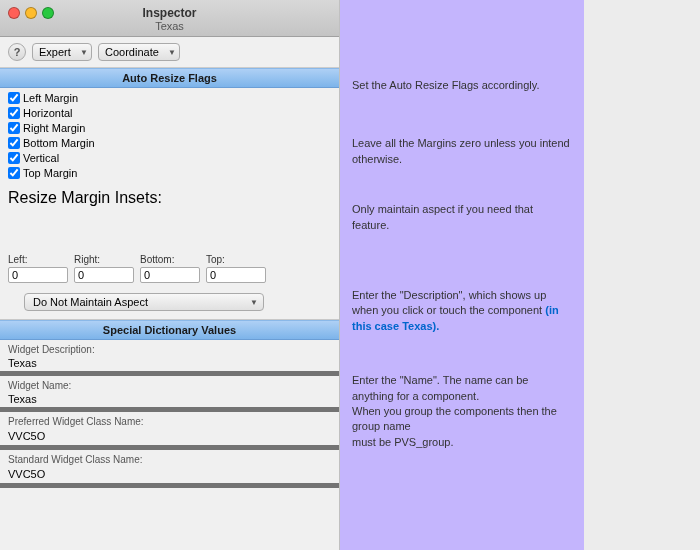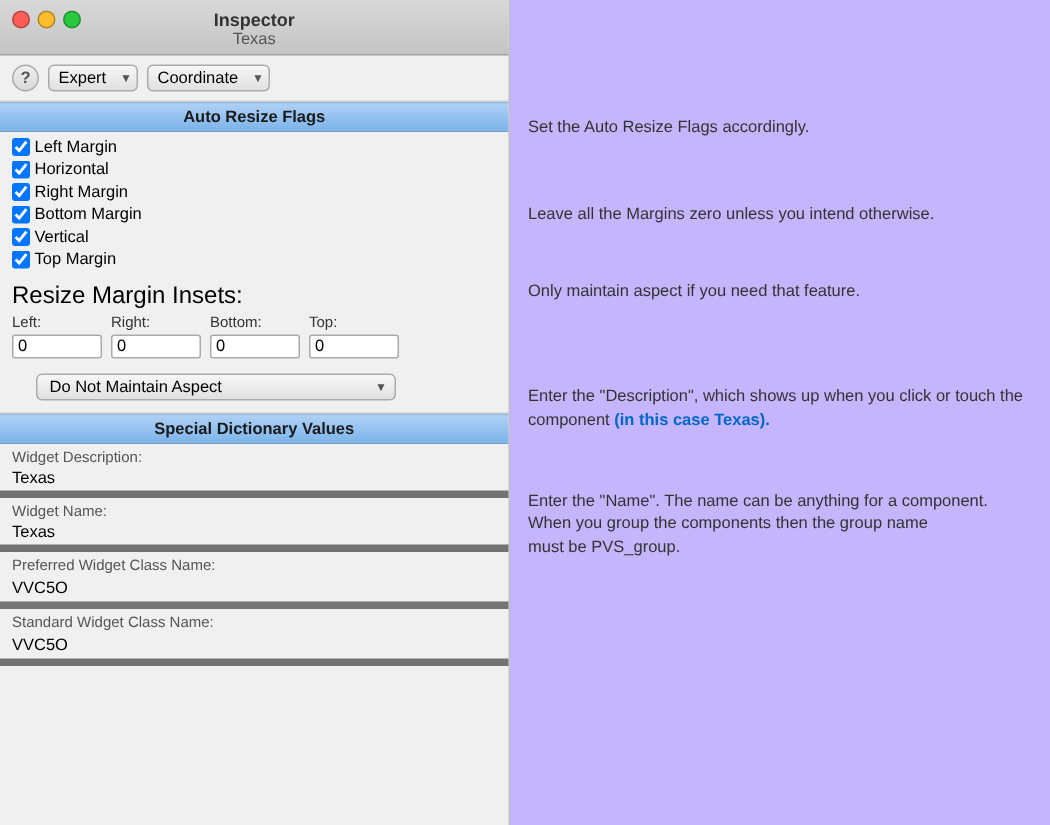--- a/index.html
+++ b/index.html
@@ -7,21 +7,21 @@
       background: #ececec;
       font-family: -apple-system, 'Lucida Grande', Arial, sans-serif;
       font-size: 11px;
       color: #000;
       width: 700px;
       height: 550px;
       overflow: hidden;
     }
 
     .window {
-      width: 700px;
+      width: 584px;
       height: 550px;
       background: #f0f0f0;
       display: flex;
       flex-direction: row;
       border-radius: 32px;
     }
 
     
     .left-panel {
       width: 340px;
@@ -175,20 +175,21 @@
 
     .margin-field {
       display: flex;
       flex-direction: column;
       gap: 2px;
     }
 
     .margin-field label {
       font-size: 10px;
       color: #333;
+      margin-top: 44px;
     }
 
     .margin-field input {
       width: 60px;
       border: 1px solid #aaa;
       background: #fff;
       padding: 1px 3px;
       font-size: 11px;
       border-radius: 2px;
     }

